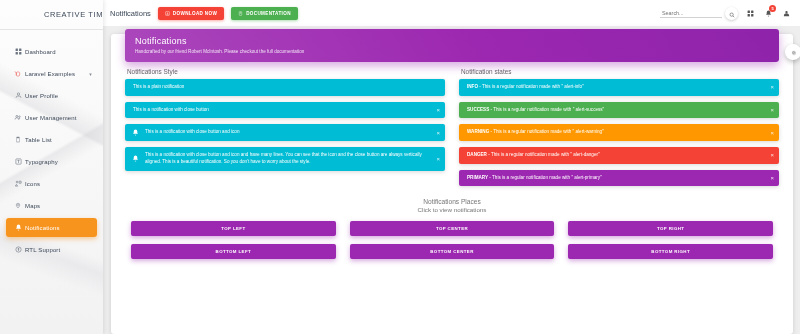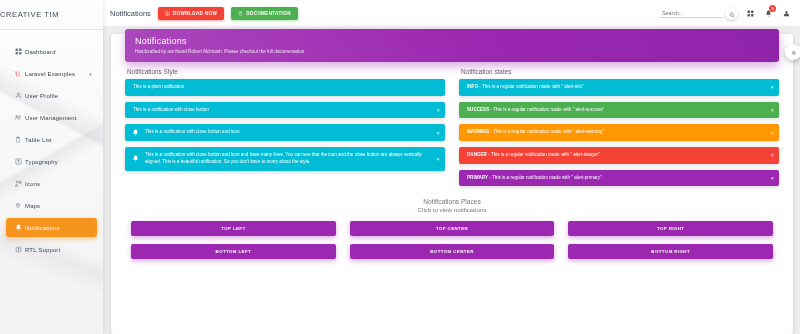--- a/index.html
+++ b/index.html
@@ -25,21 +25,21 @@
     position: absolute; inset: 0;
     background:
       linear-gradient(150deg, rgba(255,255,255,0) 46%, rgba(200,200,205,.30) 47%, rgba(255,255,255,0) 52%),
       linear-gradient(28deg, rgba(255,255,255,0) 62%, rgba(205,205,210,.35) 63%, rgba(255,255,255,0) 70%),
       linear-gradient(200deg, rgba(255,255,255,0) 70%, rgba(210,210,215,.30) 74%, rgba(255,255,255,0) 80%),
       linear-gradient(180deg, #fdfdfd 0%, #f2f2f3 100%);
     pointer-events: none;
   }
   #brand {
     position: relative;
-    height: 30px; display: flex; align-items: center; justify-content: flex-start;
+    height: 30px; display: flex; align-items: center; justify-content: flex-end;
     border-bottom: 1px solid #e4e4e4;
     font-size: 7.5px; letter-spacing: .6px; color: #3c4858; font-weight: 400;
   }
   #nav { position: relative; padding-top: 9px; }
   .nav-item {
     position: relative;
     display: flex; align-items: center;
     height: 19px; margin: 3px 6px; padding: 0 5px;
     border-radius: 3px;
     color: #3c4858; font-size: 6px; letter-spacing: .15px;

